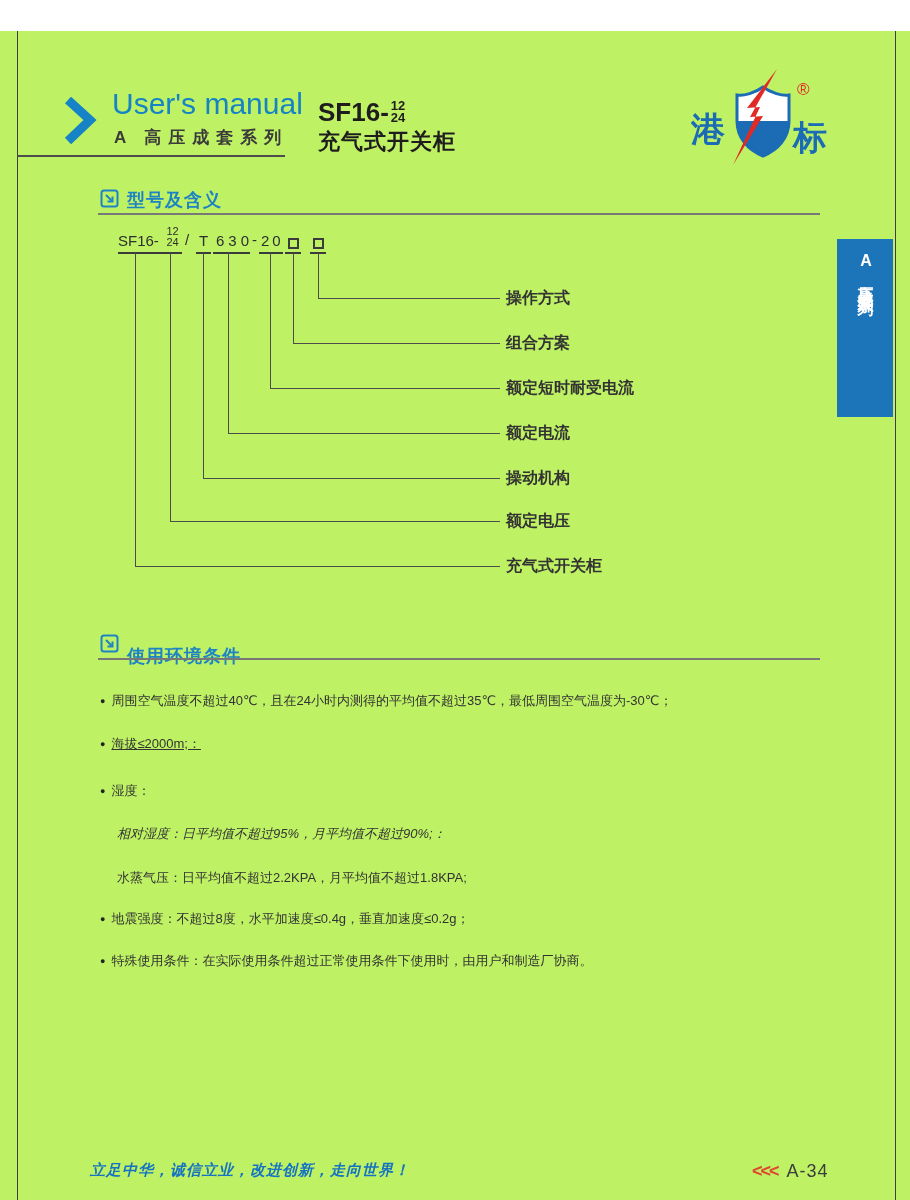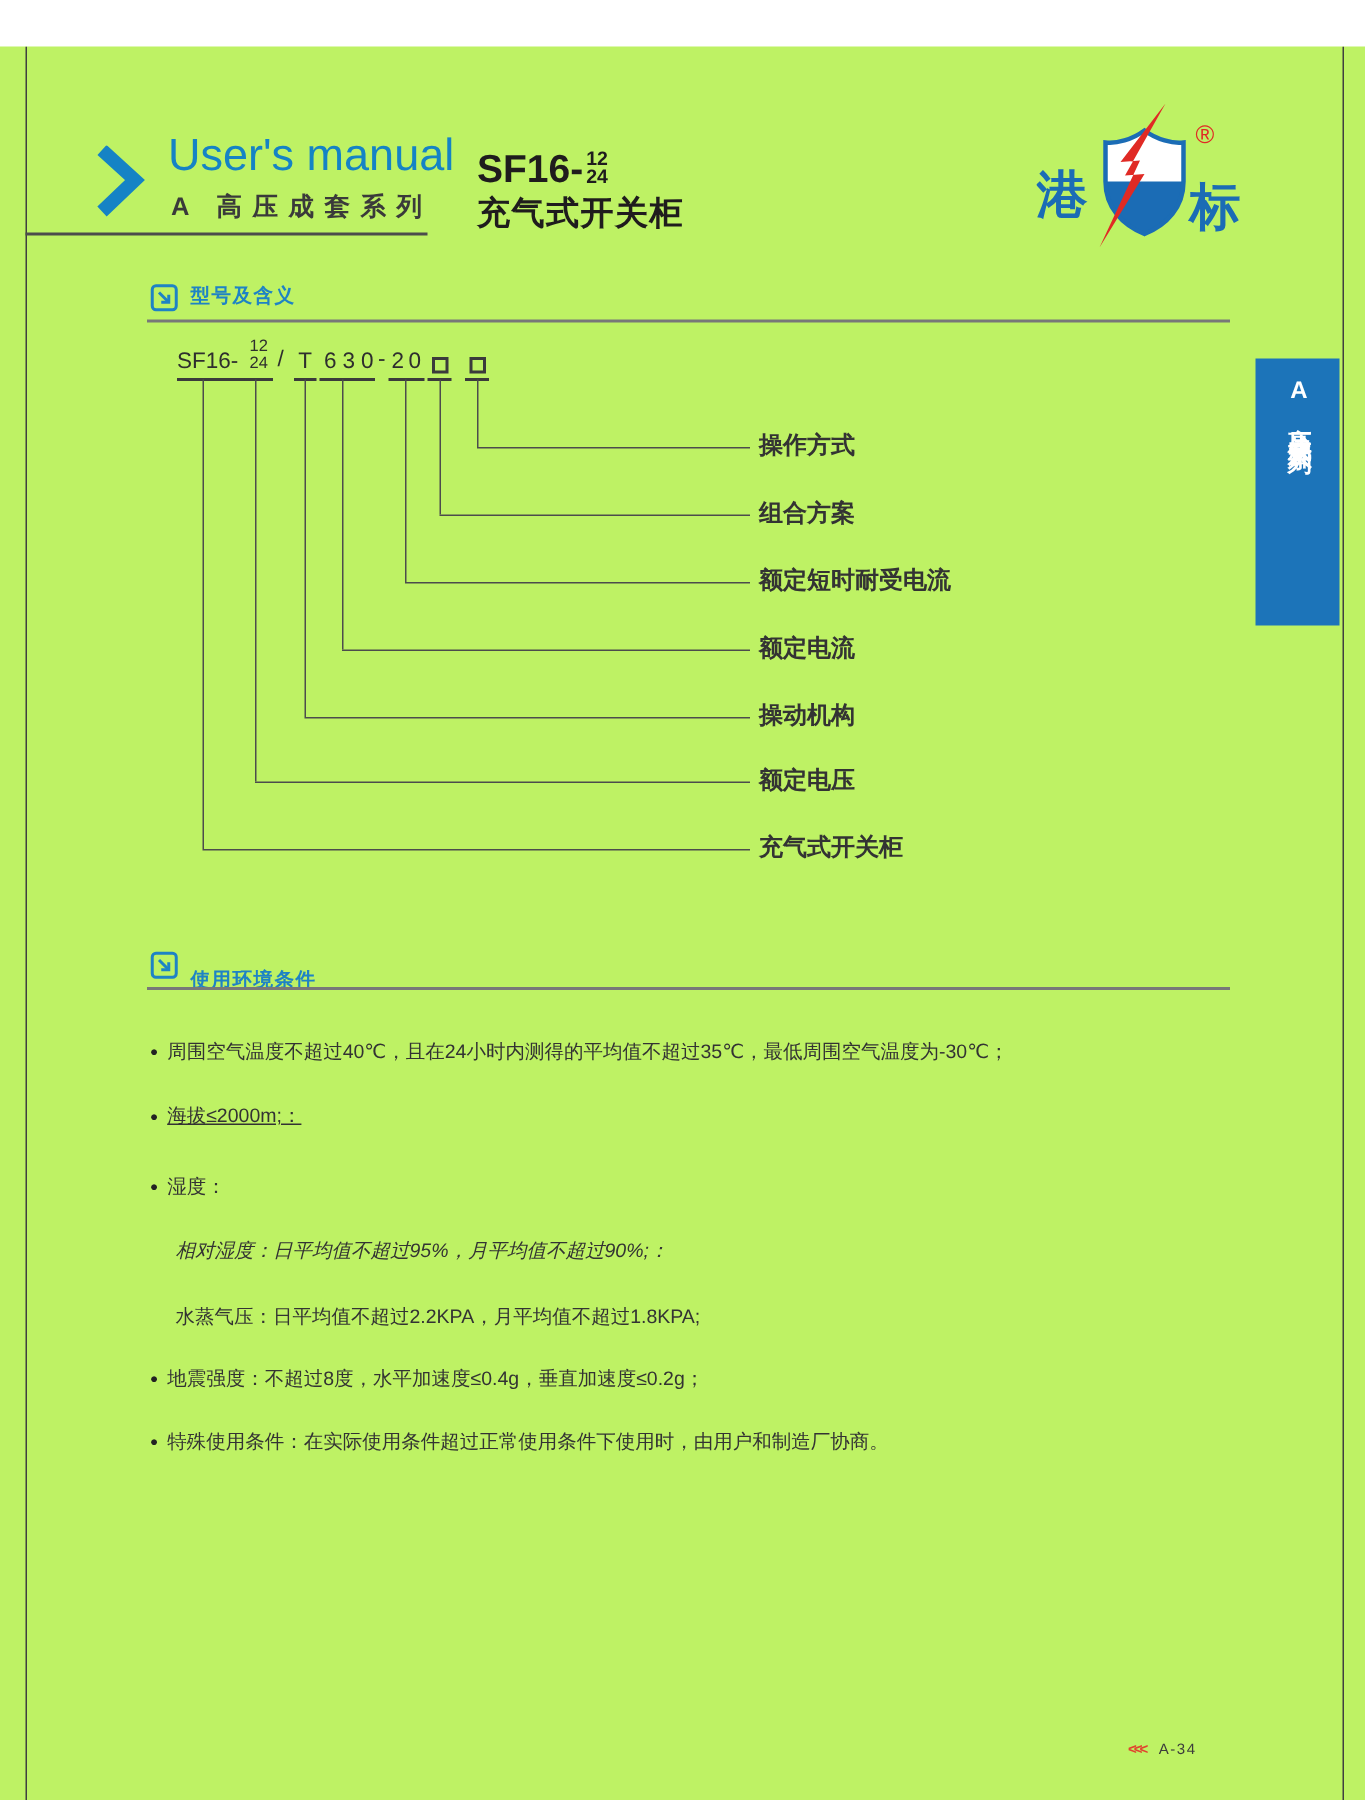--- a/index.html
+++ b/index.html
@@ -27,21 +27,21 @@
   
   .side-tab { position:absolute; left:837px; top:208px; width:56px; height:178px; background:#1c74b9; }
   .side-tab-label {
     position:absolute; left:50%; transform:translateX(-50%); top:13px;
     writing-mode:vertical-rl; text-orientation:upright;
     color:#ffffff; font-weight:bold; font-size:16px; letter-spacing:3px; white-space:nowrap;
   }
 
   
   .sec-icon { position:absolute; left:100px; }
-  .sec-title { position:absolute; left:127px; font-size:13px; color:#1e83c5; font-weight:600; letter-spacing:1px; white-space:nowrap; }
+  .sec-title { position:absolute; left:127px; font-size:18px; color:#1e83c5; font-weight:600; letter-spacing:1px; white-space:nowrap; }
   .sec-rule { position:absolute; left:98px; width:722px; height:2px; background:#787878; }
 
   
   .code-seg { position:absolute; font-size:15px; color:#2e2e2e; text-align:center; box-sizing:border-box; white-space:nowrap; }
   .underlined { border-bottom:2px solid #3b3b3b; }
   .seg-prefix { left:118px; top:201px; width:47px; height:22px; text-align:left; }
   .seg-frac { left:163px; top:195px; width:19px; height:28px; font-size:11px; line-height:11px; }
   .seg-slash { left:185px; top:200px; }
   .seg-t { left:196px; top:201px; width:15px; height:22px; }
   .seg-630 { left:213px; top:201px; width:37px; height:22px; letter-spacing:4px; text-indent:3px; }
@@ -55,21 +55,21 @@
   .diag-h { position:absolute; height:1px; background:#4c4c4c; }
   .diag-label { position:absolute; left:506px; font-size:16px; color:#333; line-height:20px; white-space:nowrap;font-weight:bold; }
 
   
   .env-item { position:absolute; left:100px; font-size:13px; color:#333; line-height:20px; white-space:nowrap; }
   .env-item.indent { padding-left:17px; }
   .env-bullet { display:inline-block; font-size:9px; vertical-align:1px; margin-right:6px; color:#222; }
 
   
   .slogan { position:absolute; left:90px; top:1130px; font-size:15px; font-weight:bold; font-style:italic; color:#1573c2; letter-spacing:1px; white-space:nowrap; }
-  .pagemark { position:absolute; left:752px; top:1130px; font-size:10px; white-space:nowrap; }
+  .pagemark { position:absolute; left:752px; top:1130px; font-size:18px; white-space:nowrap; }
   .pagemark .arrows { color:#e0452f; letter-spacing:-2px; margin-right:9px; font-weight:bold; }
   .pagemark .num { color:#3c3c3c; letter-spacing:1px; }
 </style>
 </head>
 <body>
 
 <div class="page">
 
   <div class="border-line border-left"></div>
   <div class="border-line border-right"></div>
@@ -175,17 +175,18 @@
   <div id="env-list">
       <div class="env-item" style="top: 660px;"><span class="env-bullet">●</span><span>周围空气温度不超过40℃，且在24小时内测得的平均值不超过35℃，最低周围空气温度为-30℃；</span></div>
       <div class="env-item" style="top: 703px; text-decoration: underline;"><span class="env-bullet">●</span><span>海拔≤2000m;：</span></div>
       <div class="env-item" style="top: 750px;"><span class="env-bullet">●</span><span>湿度：</span></div>
       <div class="env-item indent" style="top: 793px; font-style: italic;"><span>相对湿度：日平均值不超过95%，月平均值不超过90%;：</span></div>
       <div class="env-item indent" style="top: 837px;"><span>水蒸气压：日平均值不超过2.2KPA，月平均值不超过1.8KPA;</span></div>
       <div class="env-item" style="top: 878px; text-align: center;"><span class="env-bullet">●</span><span>地震强度：不超过8度，水平加速度≤0.4g，垂直加速度≤0.2g；</span></div>
       <div class="env-item" style="top: 920px;"><span class="env-bullet">●</span><span>特殊使用条件：在实际使用条件超过正常使用条件下使用时，由用户和制造厂协商。</span></div>
     </div>
 
+  <div class="slogan">立足中华，诚信立业，改进创新，走向世界！</div>
   <div class="pagemark">
     <span class="arrows">&lt;&lt;&lt;</span><span class="num">A-34</span>
   </div>
 
 </div>
 
 </body></html>

